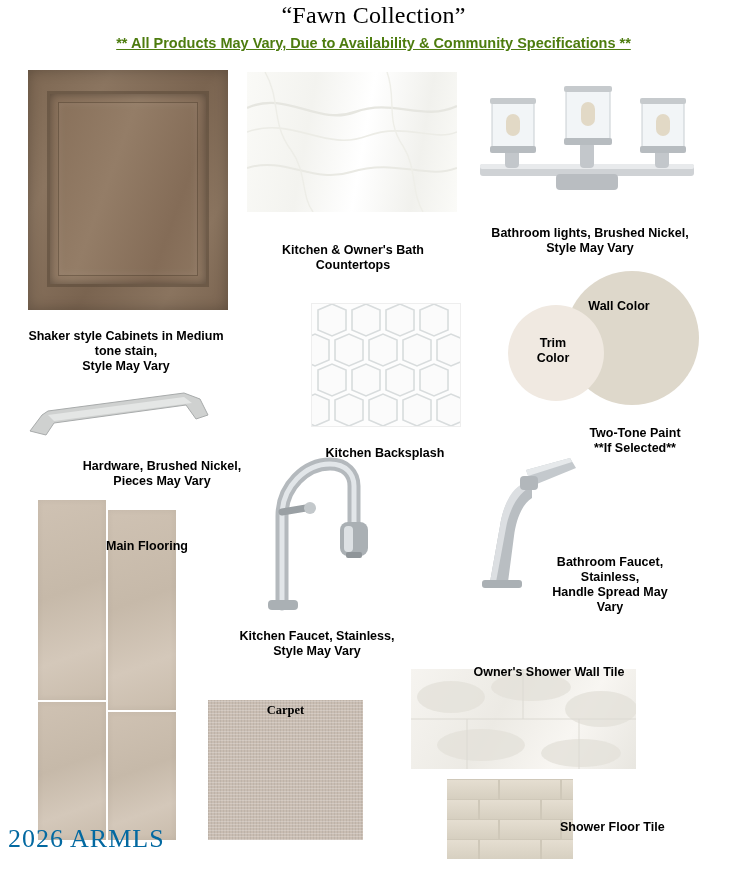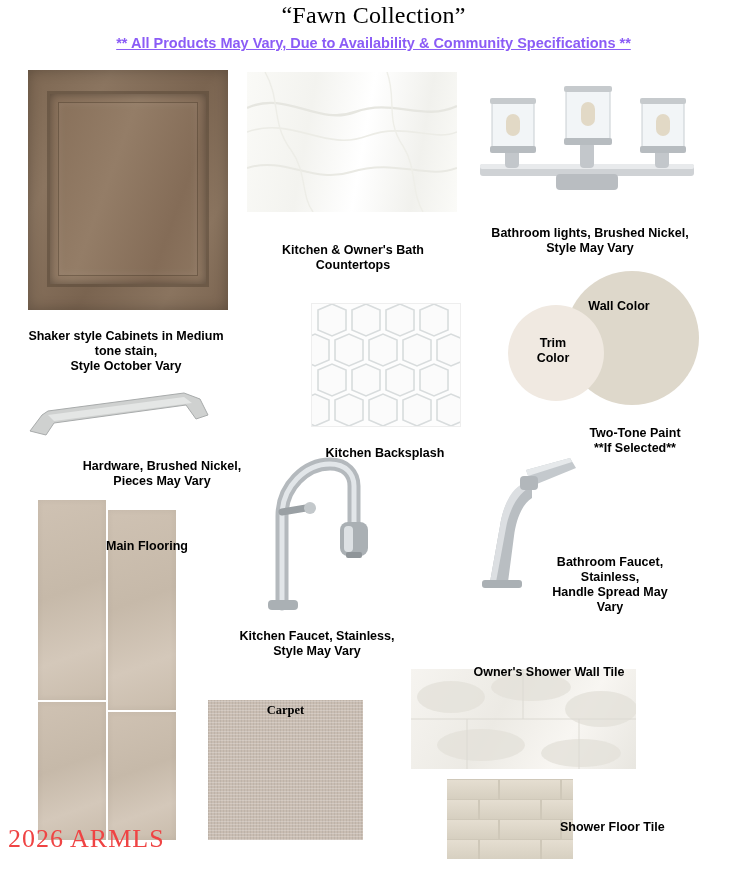--- a/index.html
+++ b/index.html
@@ -14,21 +14,21 @@
   .title{
     position:absolute;top:2px;left:0;width:747px;
     text-align:center;
     font-family:"Liberation Serif", serif;
     font-size:24px;
     letter-spacing:.2px;
   }
   .subtitle{
     position:absolute;top:35px;left:0;width:747px;
     text-align:center;
-    color:#8b5cf6;
+    color:#4d7c0f;
     font-weight:bold;
     font-size:14.5px;
     text-decoration:underline;
   }
   .cap{
     position:absolute;
     font-size:12.5px;
     font-weight:bold;
     line-height:15px;
     text-align:center;
@@ -115,36 +115,36 @@
   .showerfloor{
     position:absolute;left:447px;top:779px;width:126px;height:80px;
     background:#ddd6c8;overflow:hidden;
   }
   .showerfloor .b{position:absolute;background:linear-gradient(180deg,#e5ded1,#d6cfc0);border:1px solid #cfc8b9;}
 
   .watermark{
     position:absolute;left:8px;top:824px;
     font-family:"Liberation Serif", serif;
     font-size:26px;
-    color:#ef4444;
+    color:#0369a1;
     letter-spacing:1px;
   }
 </style>
 </head>
 <body>
 
 <div class="title">“Fawn Collection”</div>
 <div class="subtitle">** All Products May Vary, Due to Availability &amp; Community Specifications **</div>
 
 <div class="cabinet">
   <div class="inner"></div>
 </div>
 <div class="cap" style="left:0px;top:314px;width:252px;">Shaker style Cabinets in Medium
 tone stain,
-Style October Vary</div>
+Style May Vary</div>
 
 <div class="counter">
   <svg viewBox="0 0 210 140" preserveAspectRatio="none" aria-hidden="true">
     <path d="M0,36 C40,18 70,54 108,40 C146,26 176,50 210,34" stroke="#e6e6e0" stroke-width="2.4" fill="none"></path>
     <path d="M0,60 C46,44 78,80 120,64 C158,50 186,70 210,60" stroke="#ecece6" stroke-width="1.6" fill="none"></path>
     <path d="M0,96 C38,84 66,112 104,100 C148,86 180,108 210,96" stroke="#e9e9e3" stroke-width="2" fill="none"></path>
     <path d="M18,0 C34,28 24,52 44,78 C60,100 54,124 66,140" stroke="#ededE7" stroke-width="1.4" fill="none"></path>
     <path d="M140,0 C150,26 138,48 156,74 C170,96 164,120 176,140" stroke="#eeeee8" stroke-width="1.4" fill="none"></path>
   </svg>
 </div>

